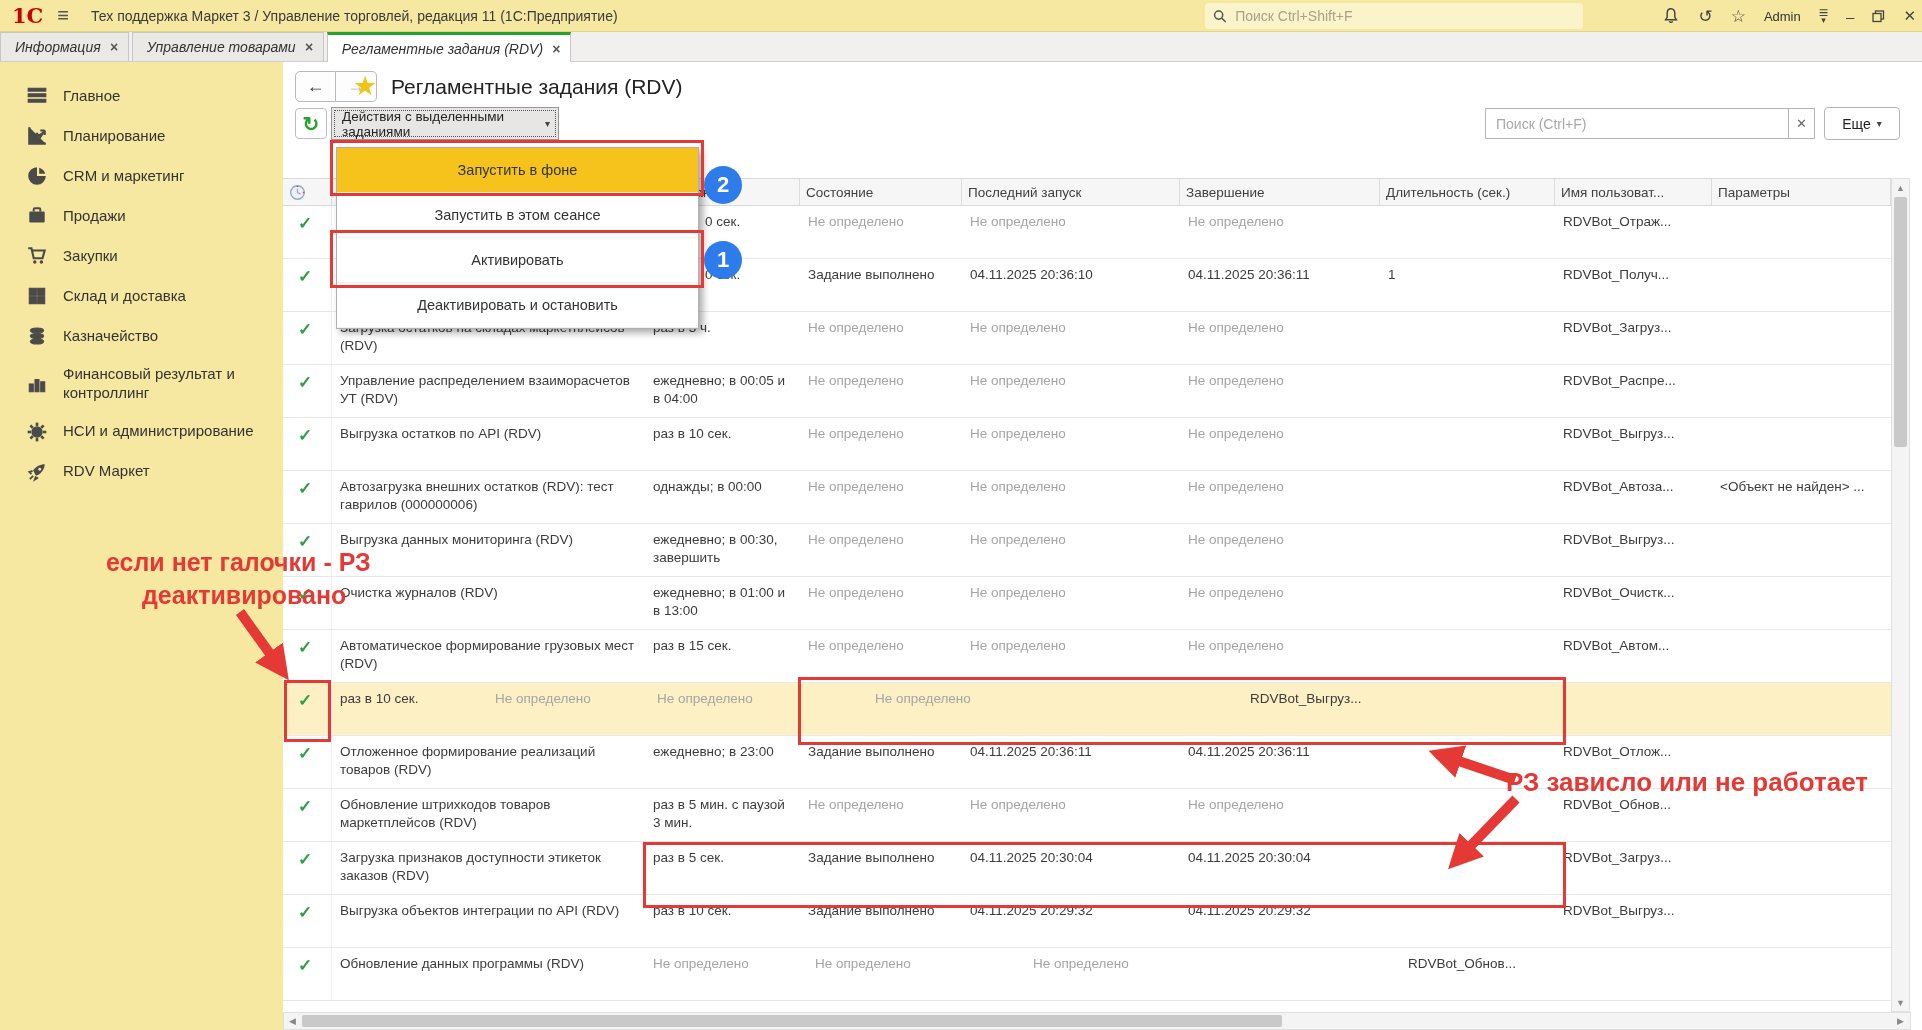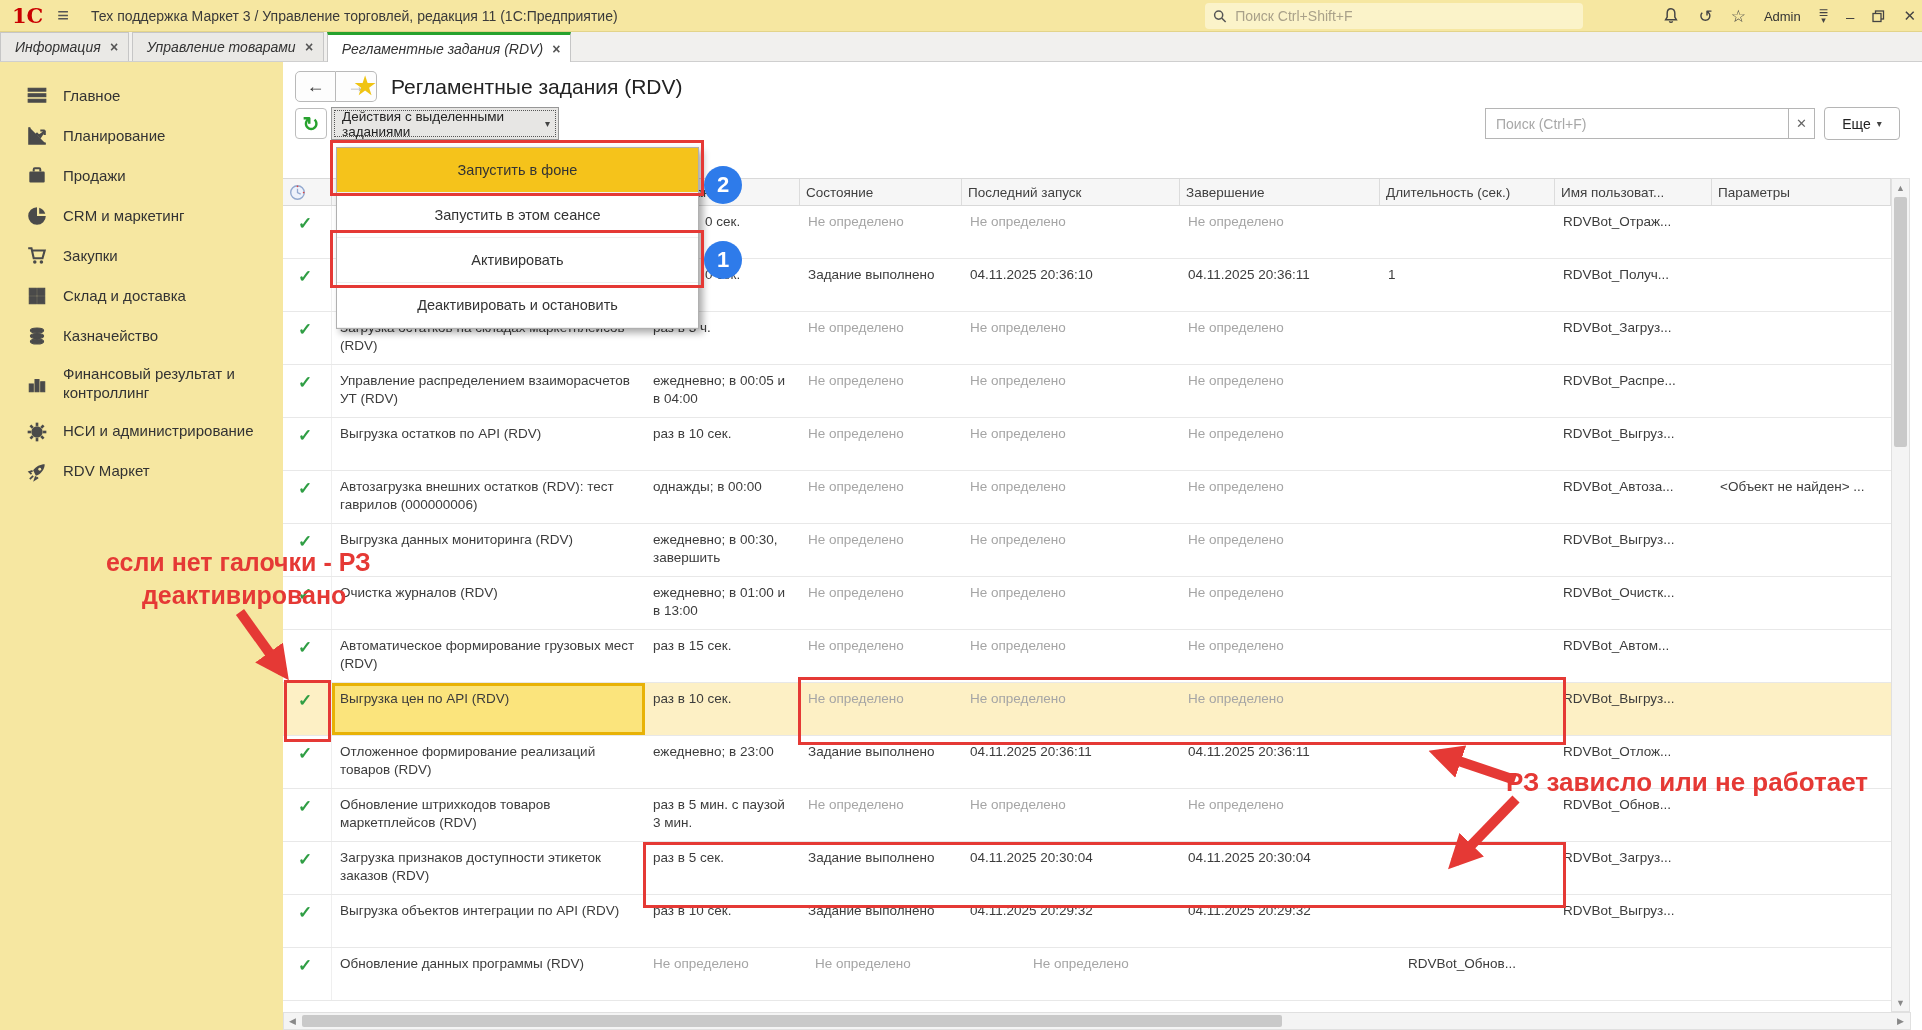--- a/index.html
+++ b/index.html
@@ -181,31 +181,31 @@
     <div class="side-item">
       <span class="side-ic"><svg viewBox="0 0 20 20" fill="none">
           <path d="M3,2 L3,17 L18,17" stroke-width="2"></path>
           <path d="M5,13 L10,8 L13,11 L17,5" stroke-width="2"></path>
           <path d="M17,5 l-4,0 M17,5 l0,4" stroke-width="2"></path>
         </svg></span>
       <span>Планирование</span>
     </div>
     <div class="side-item">
       <span class="side-ic"><svg viewBox="0 0 20 20">
+          <path d="M10,10 L10,2 A8,8 0 1 0 18,10 Z" stroke="none"></path>
+          <path d="M12,8 L12,2.5 A8,8 0 0 1 17.5,8 Z" stroke="none"></path>
+        </svg></span>
+      <span>CRM и маркетинг</span>
+    </div>
+    <div class="side-item">
+      <span class="side-ic"><svg viewBox="0 0 20 20">
           <path d="M7,6 L7,4 Q7,3 8,3 L12,3 Q13,3 13,4 L13,6" fill="none" stroke-width="1.8"></path>
           <rect x="3" y="6" width="14" height="10" rx="1" stroke="none"></rect>
         </svg></span>
       <span>Продажи</span>
-    </div>
-    <div class="side-item">
-      <span class="side-ic"><svg viewBox="0 0 20 20">
-          <path d="M10,10 L10,2 A8,8 0 1 0 18,10 Z" stroke="none"></path>
-          <path d="M12,8 L12,2.5 A8,8 0 0 1 17.5,8 Z" stroke="none"></path>
-        </svg></span>
-      <span>CRM и маркетинг</span>
     </div>
     <div class="side-item">
       <span class="side-ic"><svg viewBox="0 0 20 20">
           <path d="M2,3 L5,3 L7,12 L15,12 L17,5 L6,5" fill="none" stroke-width="1.9"></path>
           <circle cx="8" cy="15.5" r="1.6" stroke="none"></circle>
           <circle cx="14" cy="15.5" r="1.6" stroke="none"></circle>
         </svg></span>
       <span>Закупки</span>
     </div>
     <div class="side-item">
@@ -397,21 +397,20 @@
           <div class="cell" style="width: 155px;">раз в 15 сек.</div>
           <div class="cell gray" style="width: 162px;">Не определено</div>
           <div class="cell gray" style="width: 218px;">Не определено</div>
           <div class="cell gray" style="width: 200px;">Не определено</div>
           <div class="cell" style="width: 175px;"></div>
           <div class="cell" style="width: 157px;">RDVBot_Автом...</div>
           <div class="cell" style="width: 179px;"></div>
         </div>
         <div class="trow hl">
           <div class="cell chk" style="width: 49px;">✓</div>
-          <div class="cell name-hl" style="width: 313px;">Выгрузка цен по API (RDV)</div>
           <div class="cell" style="width: 155px;">раз в 10 сек.</div>
           <div class="cell gray" style="width: 162px;">Не определено</div>
           <div class="cell gray" style="width: 218px;">Не определено</div>
           <div class="cell gray" style="width: 200px;">Не определено</div>
           <div class="cell" style="width: 175px;"></div>
           <div class="cell" style="width: 157px;">RDVBot_Выгруз...</div>
           <div class="cell" style="width: 179px;"></div>
         </div>
         <div class="trow">
           <div class="cell chk" style="width: 49px;">✓</div>

